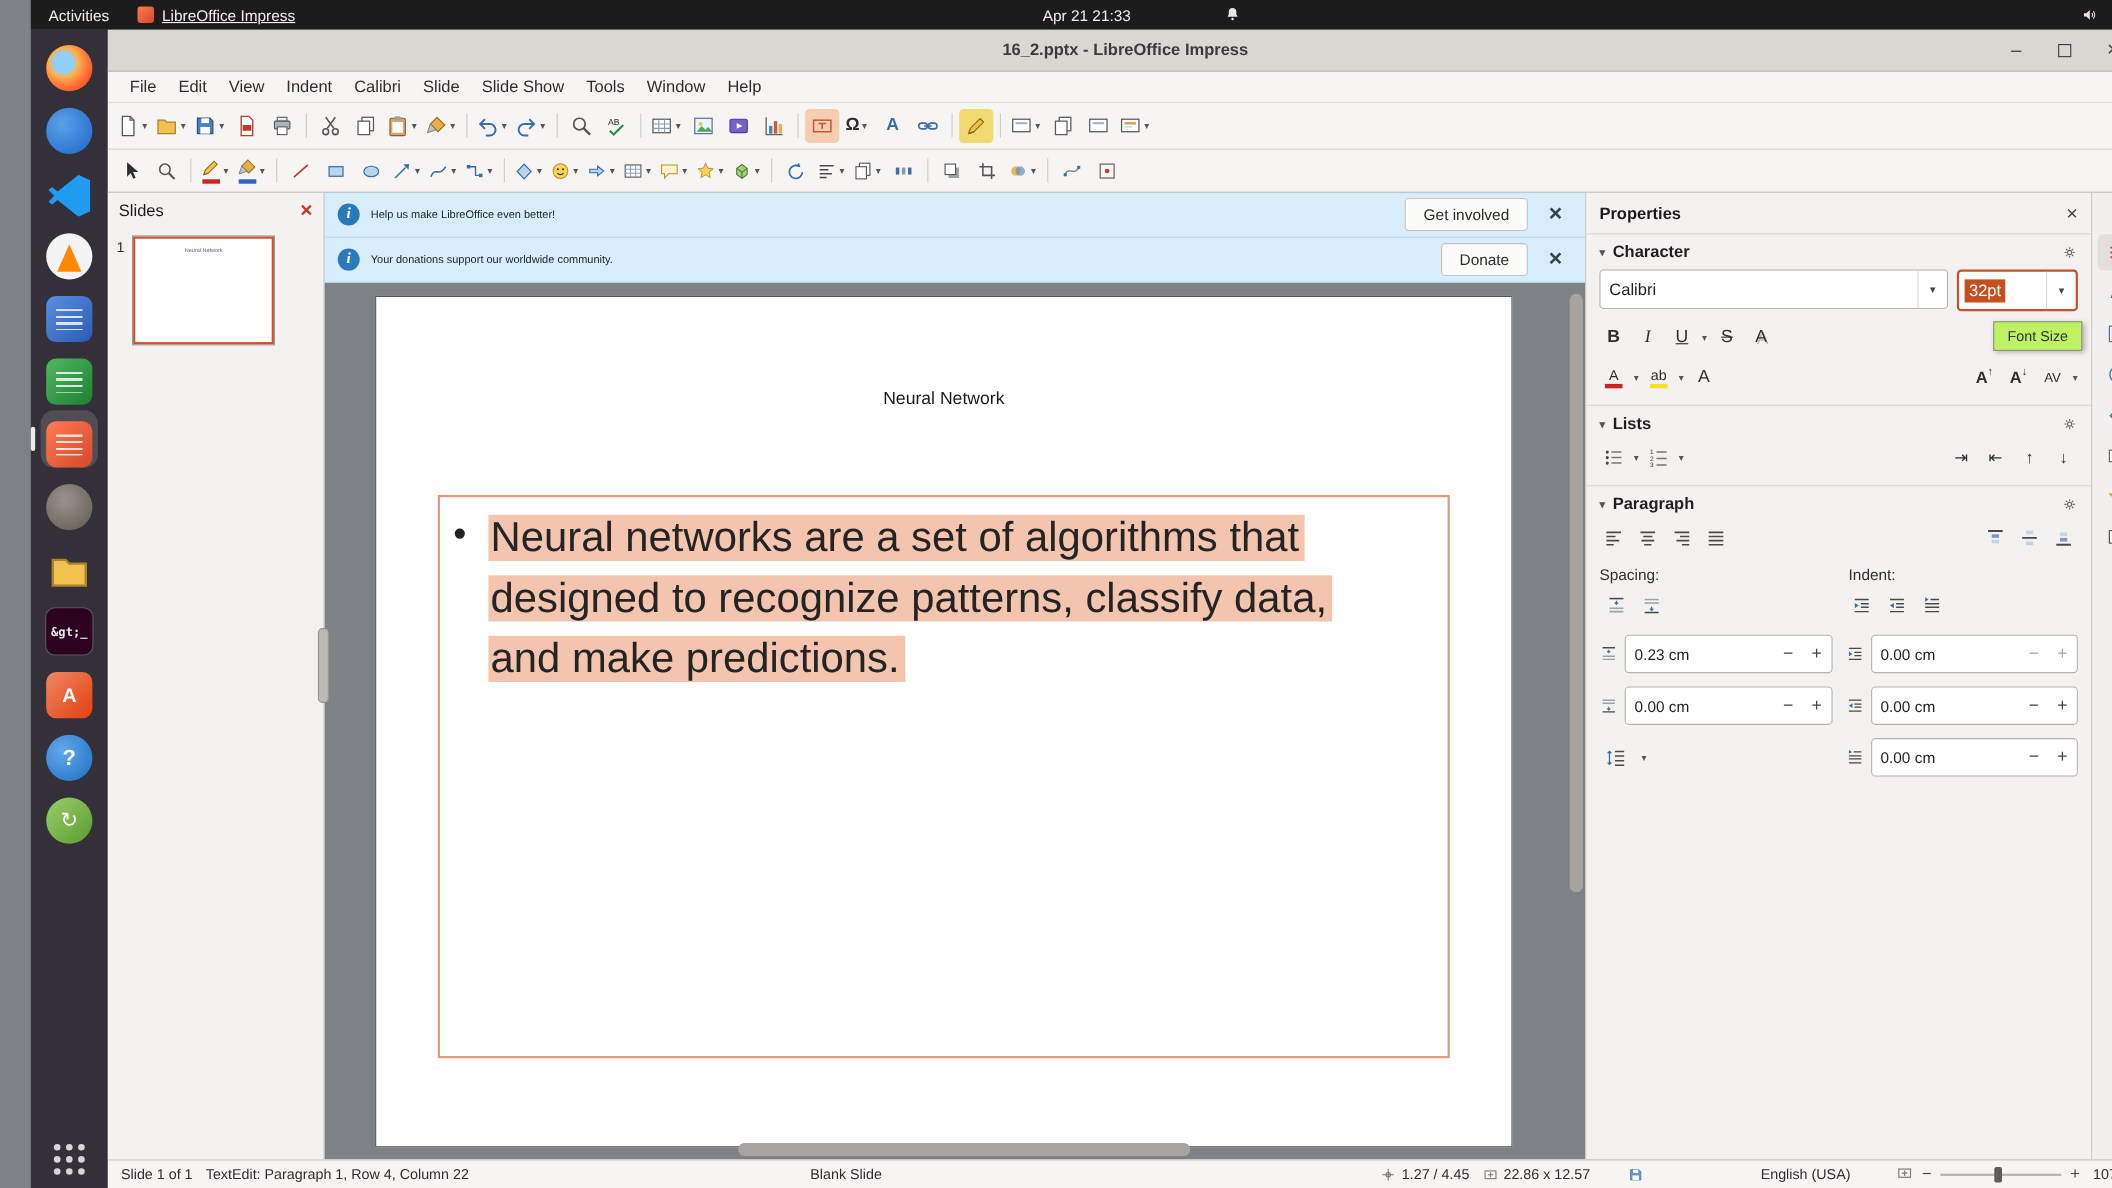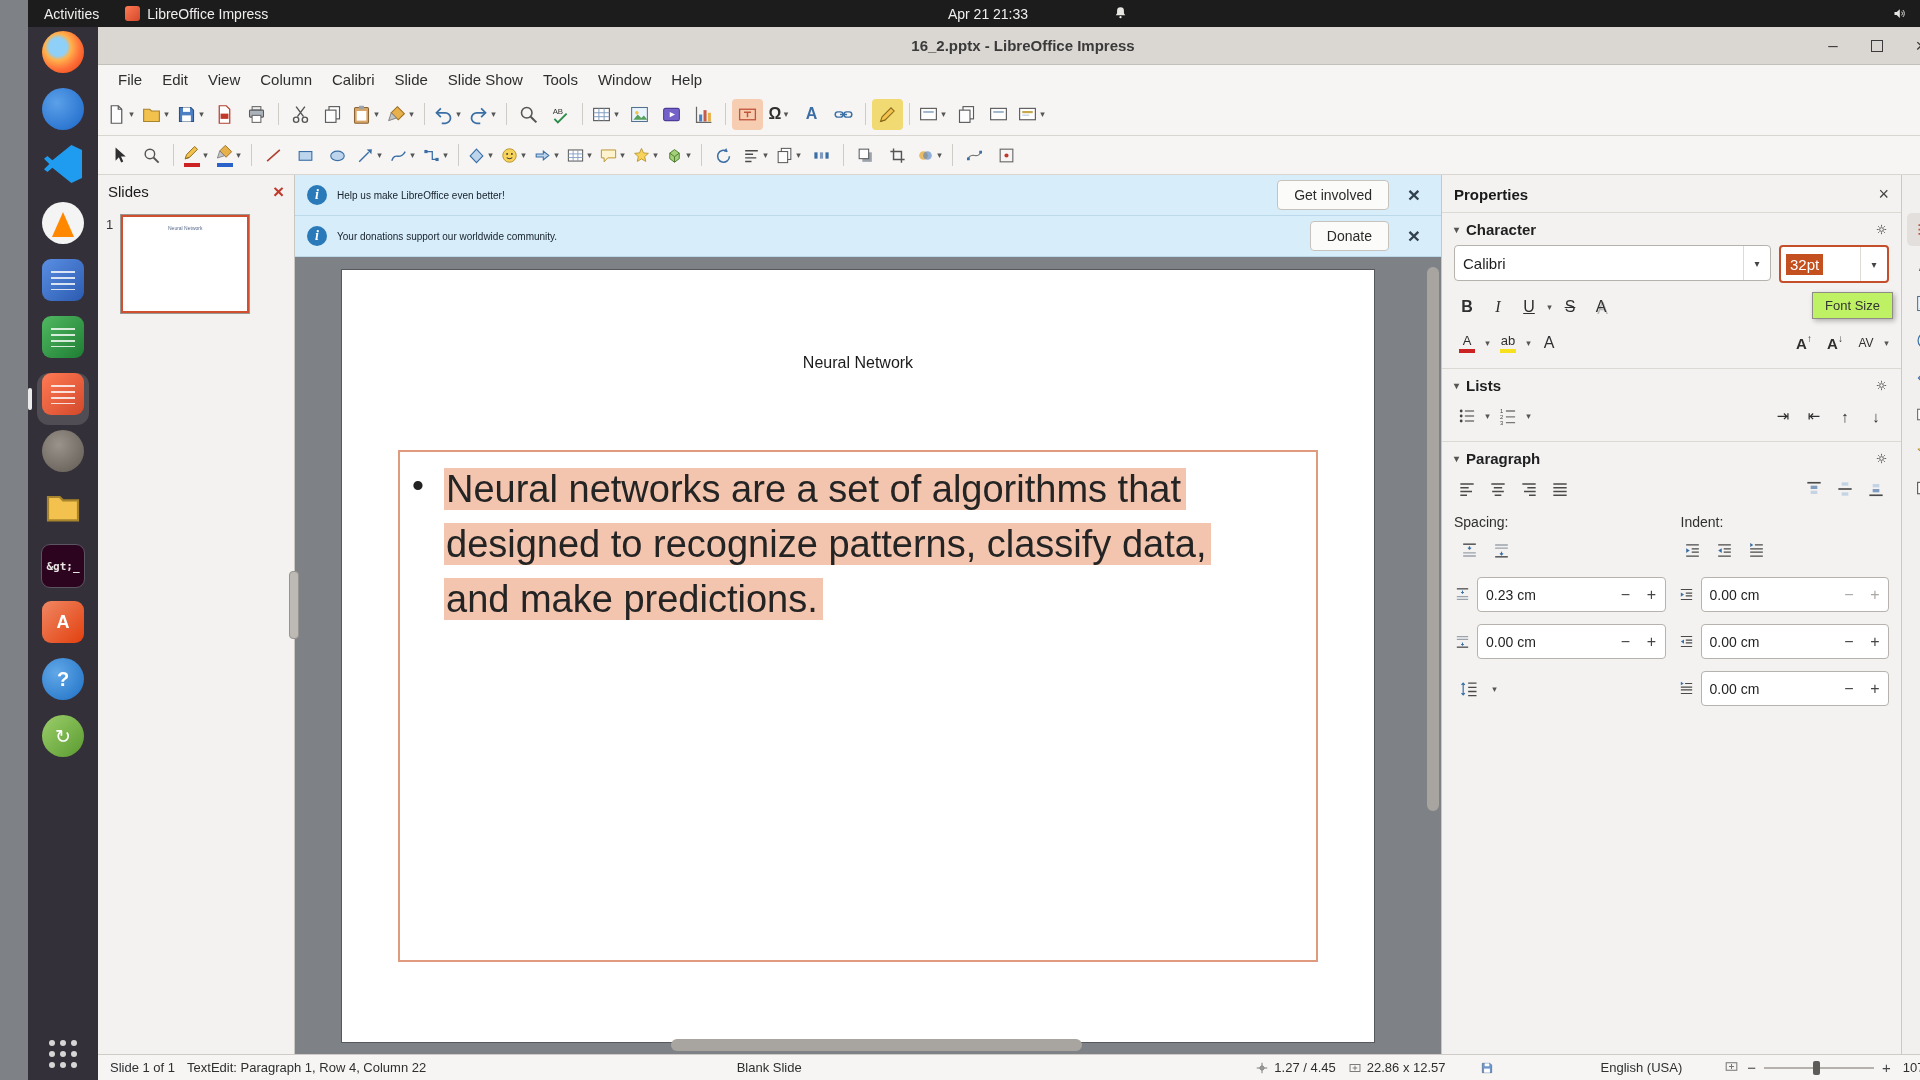--- a/index.html
+++ b/index.html
@@ -2,33 +2,33 @@
 <html><head>
 <meta charset="utf-8">
 <style>
   html,body{margin:0;padding:0;}
   body{width:1920px;height:1080px;overflow:hidden;font-family:"Liberation Sans",sans-serif;background:#7e8185;}
   .screen{width:1920px;height:1080px;display:flex;flex-direction:column;position:relative;margin-left:28px;}
 
   
   .topbar{height:27px;background:#1c1c1c;color:#f0efed;display:flex;align-items:center;font-size:14px;position:relative;flex:0 0 auto;}
   .tb-act{padding:0 16px;}
-  .tb-app{display:flex;align-items:center;gap:7px;padding:0 10px;}
+  .tb-app{display:flex;align-items:center;gap:7px;padding:0 10px;text-decoration:underline;}
   .tb-appicon{width:15px;height:15px;border-radius:3px;background:linear-gradient(135deg,#ff7a55,#d3492a);}
   .tb-clock{position:absolute;left:50%;transform:translateX(-50%);display:flex;align-items:center;gap:8px;}
   .tb-bell{position:absolute;left:56.5%;top:5px;}
   .tb-right{margin-left:auto;display:flex;align-items:center;gap:12px;padding-right:14px;}
   .tb-right svg{width:15px;height:15px;}
   .tb-bell svg{width:15px;height:15px;}
 
   .row{flex:1;display:flex;min-height:0;}
 
   
   .dock{width:70px;background:#343039;display:flex;flex-direction:column;align-items:center;padding:4px 0 6px;gap:5px;flex:0 0 auto;}
-  .dk{width:52px;height:52px;display:flex;align-items:flex-start;justify-content:center;position:relative;border-radius:12px;}
+  .dk{width:52px;height:52px;display:flex;align-items:flex-end;justify-content:center;position:relative;border-radius:12px;}
   .dk.active{background:rgba(255,255,255,.14);}
   .dk.active::before{content:"";position:absolute;left:-9px;top:15px;width:4px;height:22px;background:#ececec;border-radius:2px;}
   .cir{width:42px;height:42px;border-radius:50%;}
   .c-ff{background:radial-gradient(circle at 38% 38%,#8ed0f8 0 24%,#ffb24c 36%,#ff7139 60%,#e3350b 100%);}
   .c-tb{background:radial-gradient(circle at 35% 35%,#5ba0e8,#1b67c9);}
   .vsc{width:38px;height:38px;background:#1f9cf0;clip-path:polygon(72% 0,100% 13%,100% 87%,72% 100%,22% 60%,9% 71%,0 64%,14% 50%,0 36%,9% 29%,22% 40%);}
   .vlc{width:42px;height:42px;border-radius:50%;background:#f4f4f4;display:flex;align-items:flex-end;justify-content:center;}
   .cone{width:0;height:0;border-left:11px solid transparent;border-right:11px solid transparent;border-bottom:25px solid #ff8800;margin-bottom:7px;}
   .tile{width:42px;height:42px;border-radius:9px;position:relative;}
   .t-wr{background:linear-gradient(135deg,#5a8fe3,#2b5bb0);}
@@ -550,21 +550,21 @@
               <span class="sqico"></span>
             </span>
           <span class="wbtn xglyph">×</span>
         </span>
       </div>
 
       <div class="menubar">
         <span class="mitem">File</span>
         <span class="mitem">Edit</span>
         <span class="mitem">View</span>
-        <span class="mitem">Column</span>
+        <span class="mitem">Indent</span>
         <span class="mitem">Calibri</span>
         <span class="mitem">Slide</span>
         <span class="mitem">Slide Show</span>
         <span class="mitem">Tools</span>
         <span class="mitem">Window</span>
         <span class="mitem">Help</span>
       </div>
 
       <div class="toolbar main">
         <span class="tbtn">

